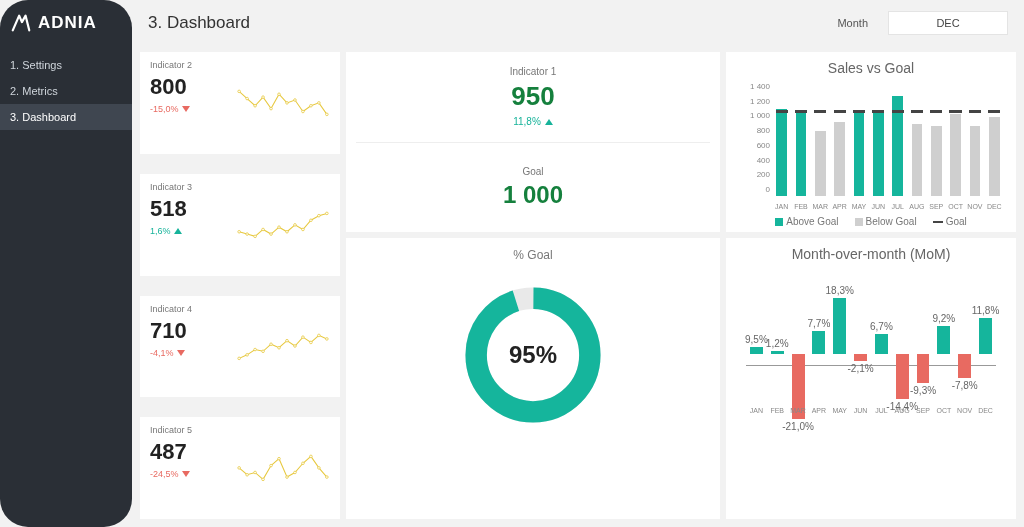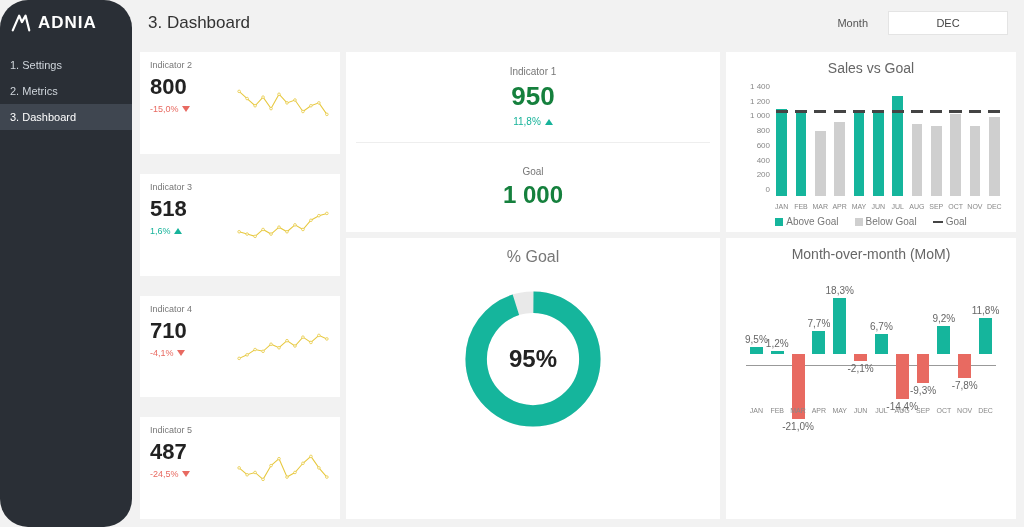--- a/index.html
+++ b/index.html
@@ -28,21 +28,21 @@
   .metric-value.goalv { font-size:24px; }
   .metric-delta { font-size:10px; display:flex; align-items:center; gap:4px; }
   .delta-up { color:#17b39a; }
   .delta-down { color:#e86a61; }
   .arrow-up, .arrow-down { width:0; height:0; border-left:4px solid transparent; border-right:4px solid transparent; }
   .arrow-up { border-bottom:6px solid currentColor; }
   .arrow-down { border-top:6px solid currentColor; }
   .divider-h { height:1px; background:#eee; margin:0 10px; }
   
   .donut-card { display:flex; flex-direction:column; align-items:center; padding:10px 0; }
-  .donut-title { font-size:16px; color:#777; margin-bottom:6px;text-align:center; }
+  .donut-title { font-size:12px; color:#777; margin-bottom:6px;text-align:center; }
   .donut-wrap { position:relative; width:150px; height:150px; margin-top:12px; }
   .donut-center { position:absolute; inset:0; display:flex; align-items:center; justify-content:center; font-size:24px; font-weight:600; color:#222; }
   
   .chart-card { padding:8px 14px 6px 14px; display:flex; flex-direction:column; }
   .chart-title { font-size:14px; color:#666; text-align:center; margin-bottom:4px; }
   .chart-body { flex:1; position:relative; }
   
   .svgoal { display:flex; height:130px; }
   .yaxis { width:34px; display:flex; flex-direction:column; justify-content:space-between; align-items:flex-end; font-size:8px; color:#888; padding:2px 4px 16px 0; }
   .bars-area { flex:1; display:flex; align-items:flex-end; gap:4px; height:100%; padding-bottom:14px; position:relative; }

